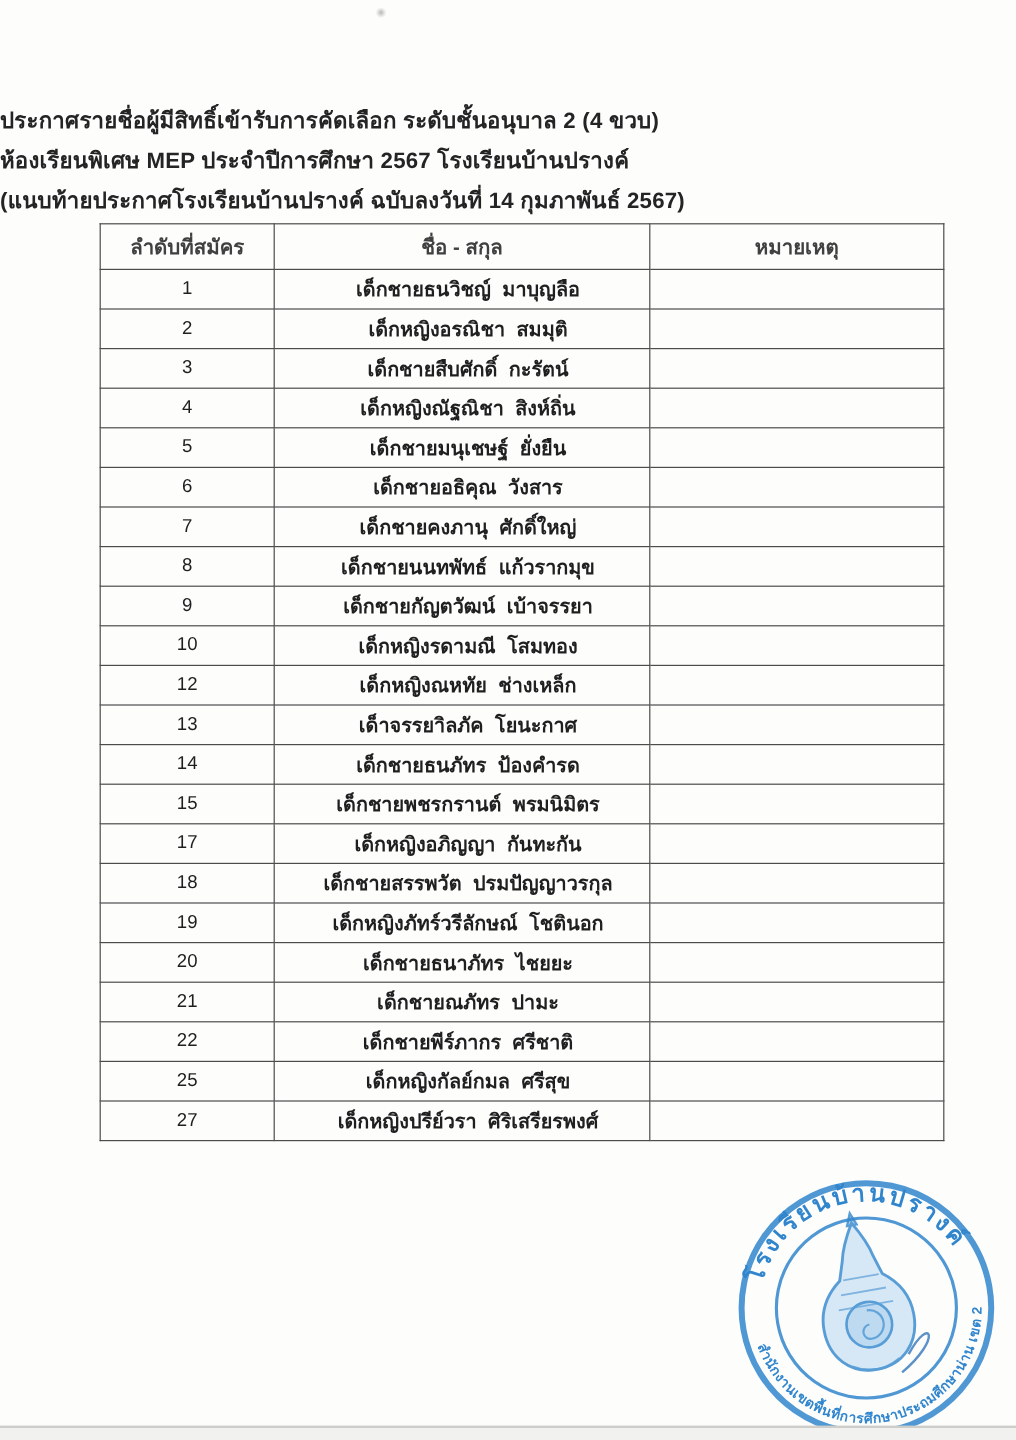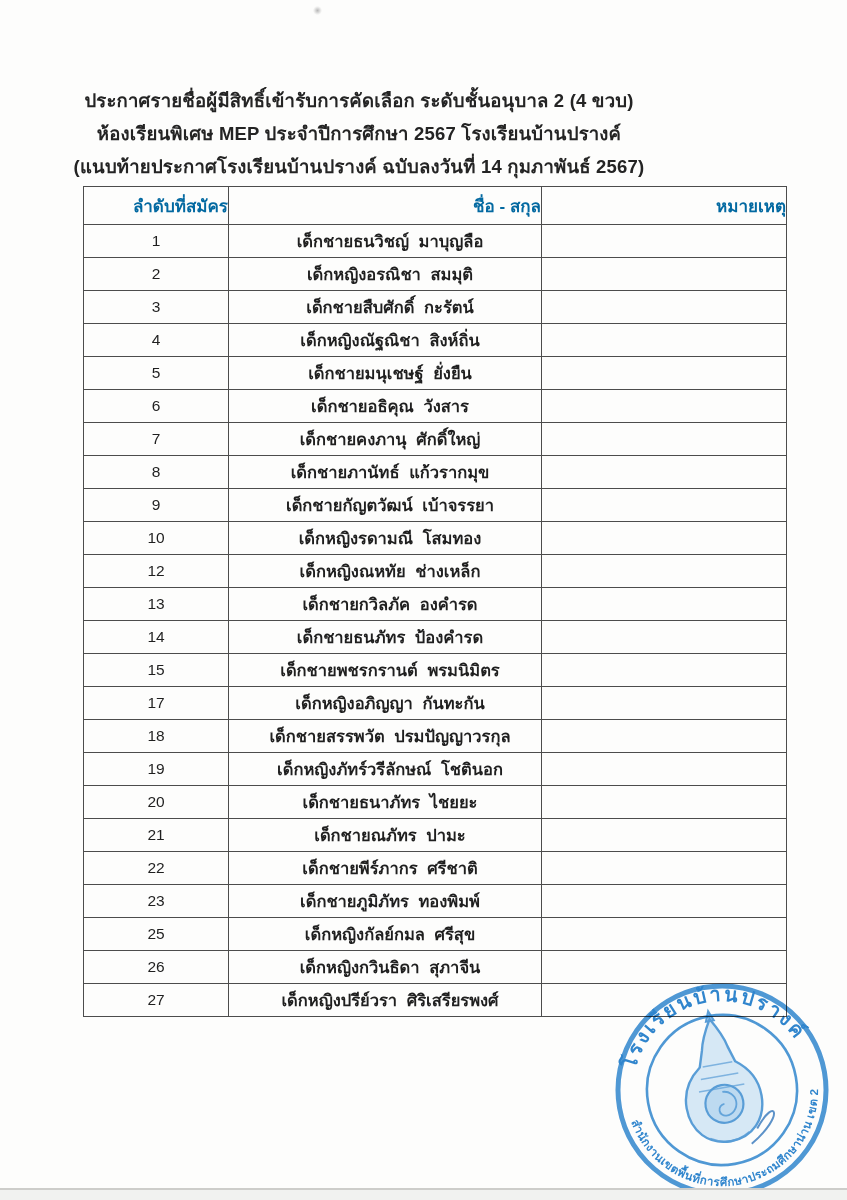--- a/index.html
+++ b/index.html
@@ -13,36 +13,36 @@
   .page{position:relative;width:847px;height:1200px;background:#fdfdfc;}
 
   .scan-dot{
     position:absolute;left:313px;top:6px;width:9px;height:9px;border-radius:50%;
     background:radial-gradient(circle,#9a9a9a 0%,rgba(200,200,200,.35) 55%,rgba(255,255,255,0) 75%);
     opacity:.7;
   }
 
   .doc-header{
     position:absolute;top:84px;left:0;width:718px;
-    text-align:center;font-weight:bold;font-size:18.5px;line-height:33px;
+    font-weight:bold;font-size:18.5px;line-height:33px;
     color:#242424;letter-spacing:.2px;
   }
   .doc-header div{white-space:nowrap;}
 
   table.roster{
     position:absolute;left:83px;top:186px;width:703px;
     border-collapse:collapse;table-layout:fixed;
     background:transparent;
   }
   .roster th,.roster td{
     border:1.6px solid #4c4c4c;
     padding:0;vertical-align:middle;
   }
   .roster thead th{
-    height:37px;font-size:17px;font-weight:bold;text-align:right;color:#0369a1;margin-top:12px;
+    height:37px;font-size:17px;font-weight:bold;text-align:center;color:#404040;margin-top:12px;
   }
   .roster tbody td{height:32px;font-size:16.5px;color:#1f1f1f;}
   .roster td.c-no{text-align:center;font-size:15.5px;}
   .roster td.c-name{text-align:center;padding-left:10px;word-spacing:5px;white-space:nowrap;font-weight:bold;}
   .roster td.c-remark{background:transparent;}
 
   .stamp-wrap{
     position:absolute;left:608px;top:976px;width:228px;height:228px;
     mix-blend-mode:multiply;opacity:.92;
     transform:rotate(-10deg);
@@ -120,21 +120,21 @@
     </tr>
 
     <tr>
       <td class="c-no">7</td>
       <td class="c-name">เด็กชายคงภานุ ศักดิ์ใหญ่</td>
       <td class="c-remark"></td>
     </tr>
 
     <tr>
       <td class="c-no">8</td>
-      <td class="c-name">เด็กชายภานัทธ์ แก้วรากมุข</td>
+      <td class="c-name">เด็กชายนนทพัทธ์ แก้วรากมุข</td>
       <td class="c-remark"></td>
     </tr>
 
     <tr>
       <td class="c-no">9</td>
       <td class="c-name">เด็กชายกัญตวัฒน์ เบ้าจรรยา</td>
       <td class="c-remark"></td>
     </tr>
 
     <tr>
@@ -145,21 +145,21 @@
 
 
     <tr>
       <td class="c-no">12</td>
       <td class="c-name">เด็กหญิงณหทัย ช่างเหล็ก</td>
       <td class="c-remark"></td>
     </tr>
 
     <tr>
       <td class="c-no">13</td>
-      <td class="c-name">เด็กชายกวิลภัค องคำรด</td>
+      <td class="c-name">เด็าจรรยาิลภัค โยนะกาศ</td>
       <td class="c-remark"></td>
     </tr>
 
     <tr>
       <td class="c-no">14</td>
       <td class="c-name">เด็กชายธนภัทร ป้องคำรด</td>
       <td class="c-remark"></td>
     </tr>
 
     <tr>
@@ -198,38 +198,28 @@
       <td class="c-name">เด็กชายณภัทร ปามะ</td>
       <td class="c-remark"></td>
     </tr>
 
     <tr>
       <td class="c-no">22</td>
       <td class="c-name">เด็กชายพีร์ภากร ศรีชาติ</td>
       <td class="c-remark"></td>
     </tr>
 
-    <tr>
-      <td class="c-no">23</td>
-      <td class="c-name">เด็กชายภูมิภัทร ทองพิมพ์</td>
-      <td class="c-remark"></td>
-    </tr>
 
 
     <tr>
       <td class="c-no">25</td>
       <td class="c-name">เด็กหญิงกัลย์กมล ศรีสุข</td>
       <td class="c-remark"></td>
     </tr>
 
-    <tr>
-      <td class="c-no">26</td>
-      <td class="c-name">เด็กหญิงกวินธิดา สุภาจีน</td>
-      <td class="c-remark"></td>
-    </tr>
 
     <tr>
       <td class="c-no">27</td>
       <td class="c-name">เด็กหญิงปรีย์วรา ศิริเสรียรพงศ์</td>
       <td class="c-remark"></td>
     </tr>
   </tbody>
   </table>
 
   <div class="stamp-wrap">

